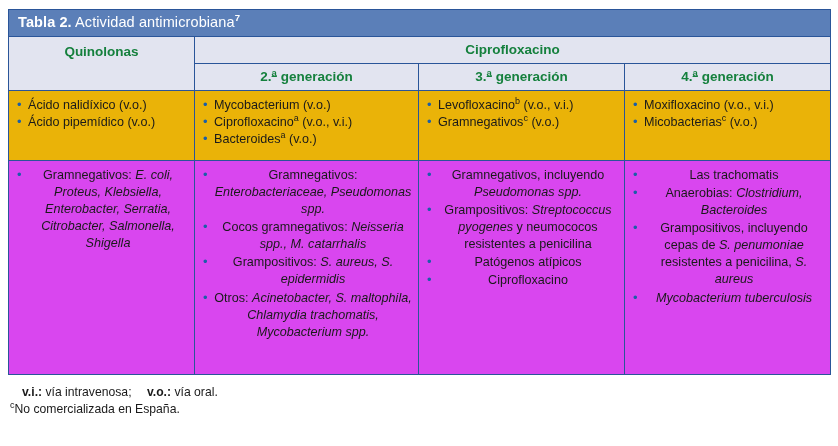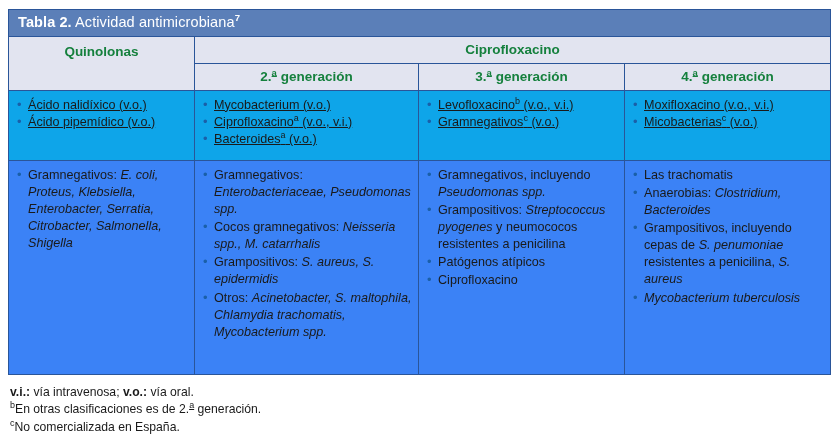--- a/index.html
+++ b/index.html
@@ -73,27 +73,27 @@
   }
   .ord {
     font-size: 9.5px;
     vertical-align: super;
     line-height: 0;
     text-decoration: underline;
   }
 
   
   .drug-cell {
-    background: #0ea5e9;
+    background: #eab308;
     padding: 6px 6px 7px 8px !important;
-    text-decoration: underline;
   }
   .spec-cell {
-    background: #3b82f6;
+    background: #d946ef;
     padding: 6px 6px 8px 8px !important;
+    text-align: center;
   }
 
   ul.items {
     list-style: none;
     margin: 0;
     padding: 0;
   }
   ul.items li {
     position: relative;
     padding-left: 11px;
@@ -126,21 +126,21 @@
 
   
   .notes {
     margin-top: 9px;
     padding-left: 2px;
     font-size: 12.2px;
     line-height: 1.46;
     color: #1a1a1a;
   }
   .notes div { white-space: nowrap; }
-  .notes b { font-weight: bold; }
+  .notes b { font-weight: bold; margin-left: 12px; }
   .notes i { font-style: italic; }
   .notes sup {
     font-size: 9px;
     vertical-align: super;
     line-height: 0;
   }
   .notes .ord {
     font-size: 9px;
     vertical-align: super;
     line-height: 0;
@@ -236,17 +236,16 @@
               <li><i>Mycobacterium tuberculosis</i></li>
             </ul>
         </td>
       </tr>
 
     </tbody>
   </table>
 
   <div class="notes">
     <div><b>v.i.:</b><span> vía intravenosa; </span><b>v.o.:</b><span> vía oral.</span></div>
-    <div><sup>b</sup><span>En otras clasificaciones es de 2.</span><span class="ord">a</span><span> generación.</span></div>
     <div><sup>c</sup><span>No comercializada en España.</span></div>
   </div>
 
 </div>
 
 </body></html>

